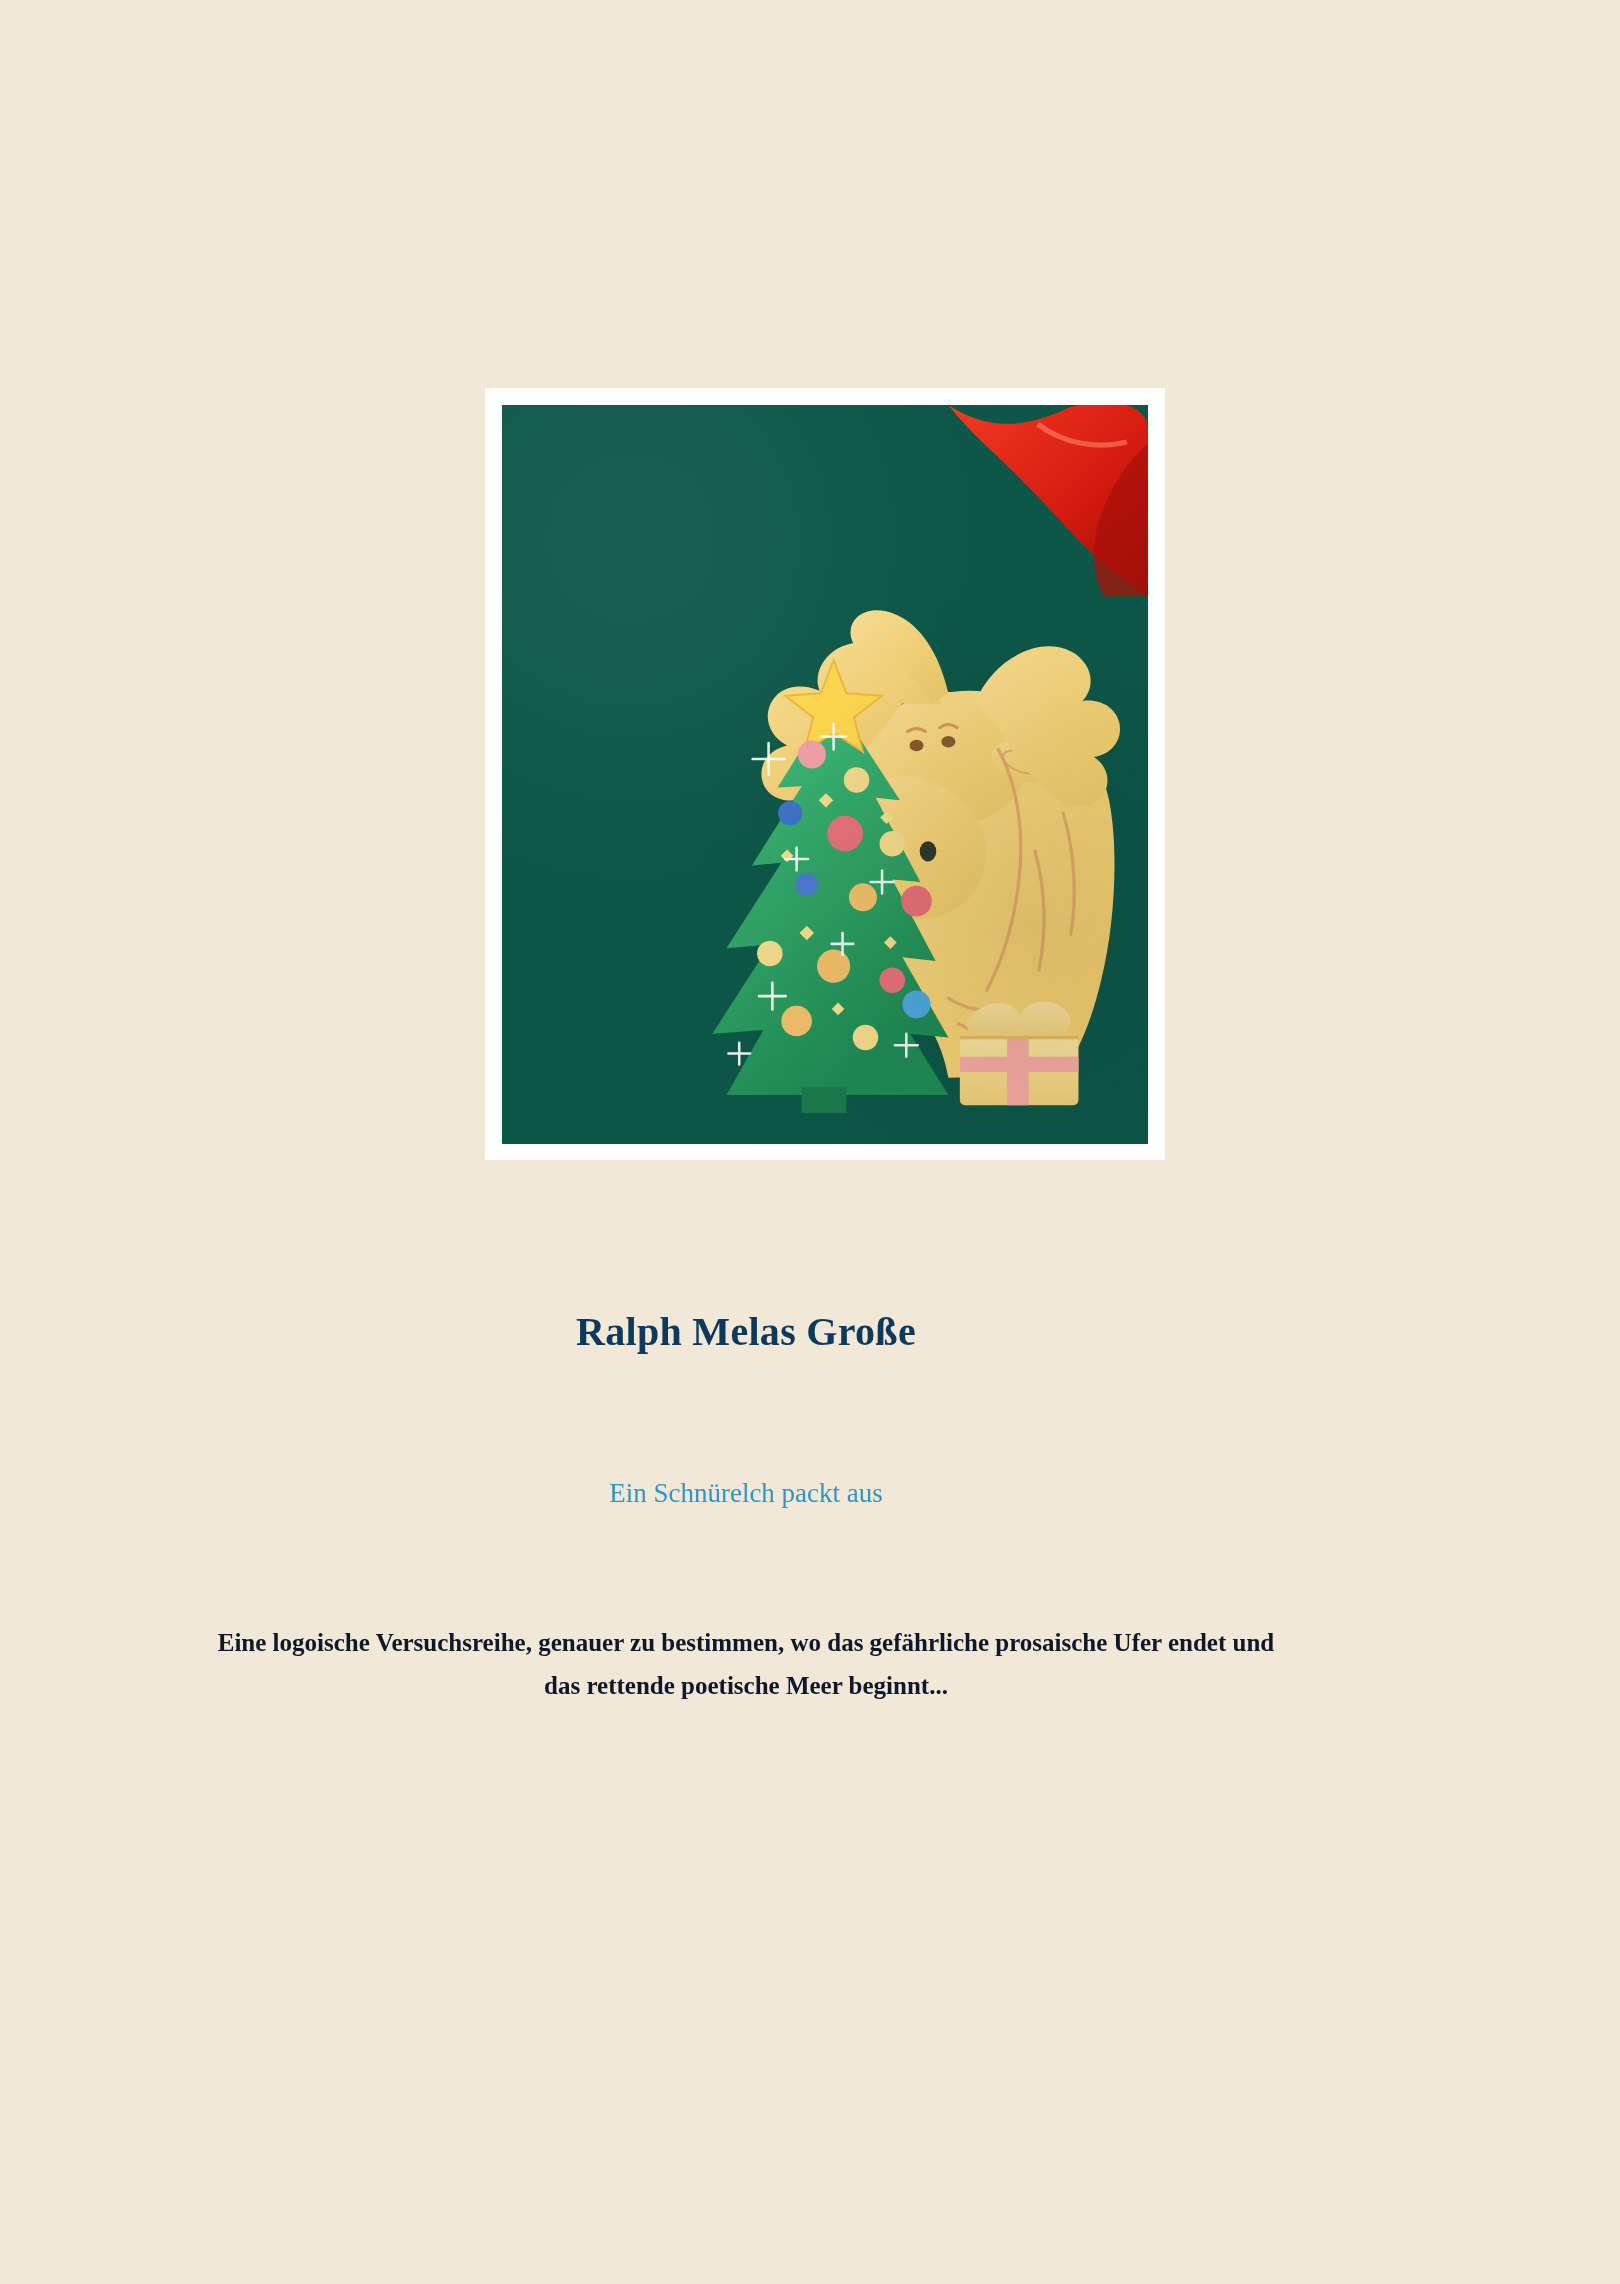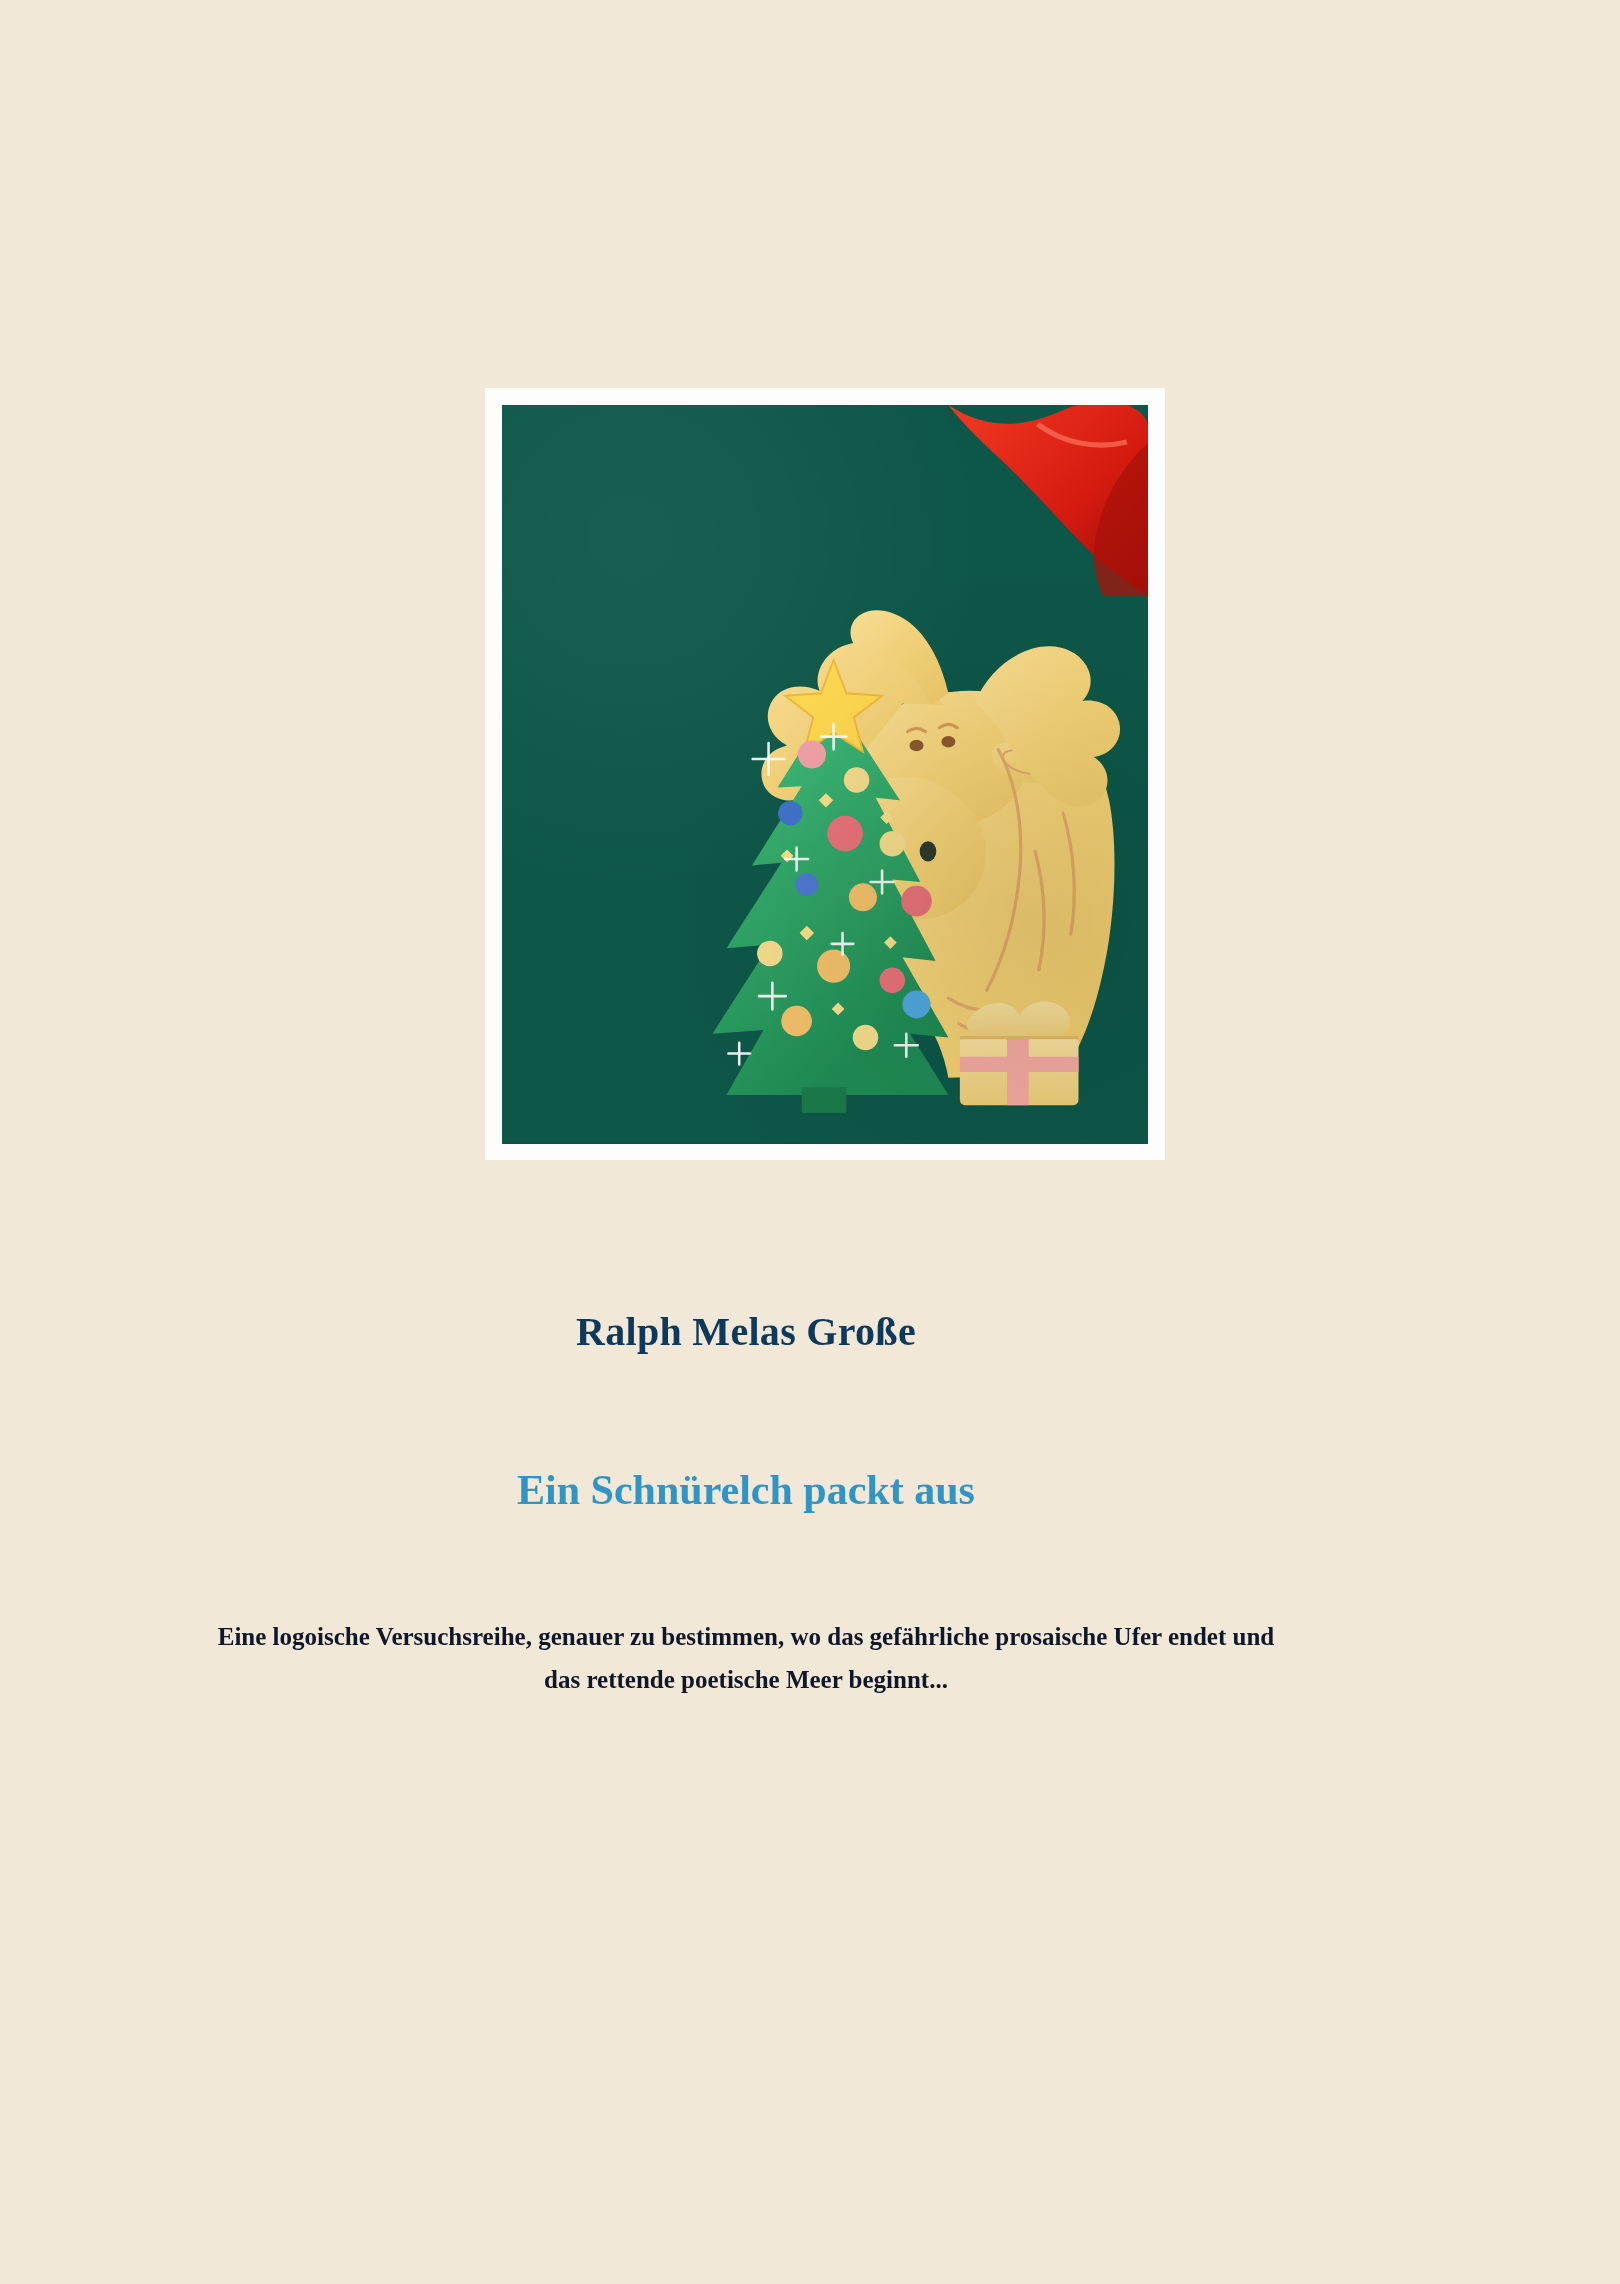--- a/index.html
+++ b/index.html
@@ -62,24 +62,24 @@
   }
   .author {
     font-size: 40px;
     font-weight: bold;
     color: #0d3a5c;
     letter-spacing: 0.3px;
     margin: 0;
     line-height: 1.2;
   }
   .title {
-    font-size: 42px;
-    font-weight: bold;
+    font-size: 27px;
+    font-weight: normal;
     color: #2e95c6;
-    margin: 4px;
+    margin: 16px;
     padding-top: 105px;
     line-height: 1.2;
   }
   .subtitle {
     font-size: 25px;
     font-weight: bold;
     color: #0f172a;
     margin: 0 auto;
     padding-top: 96px;
     width: 1098px;

